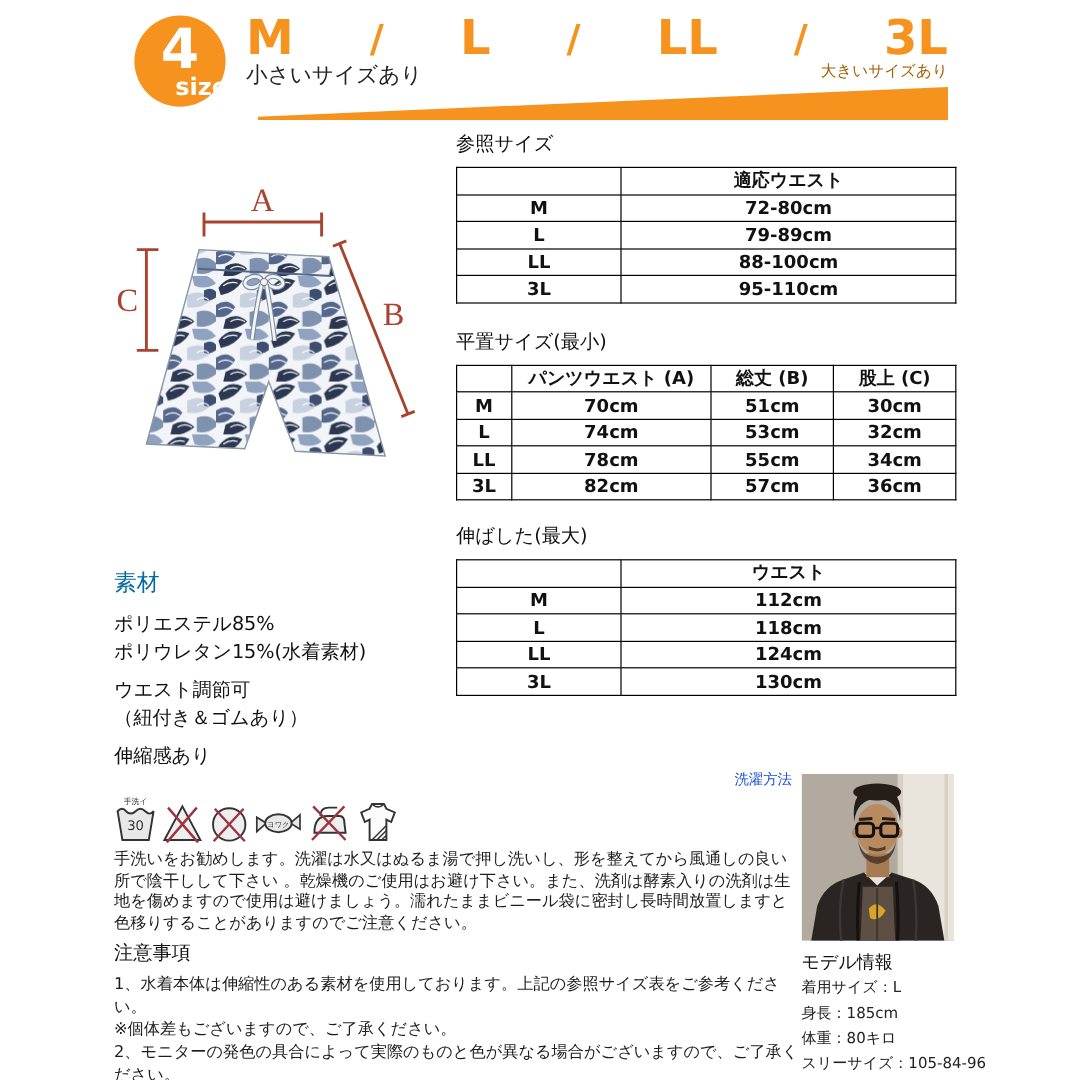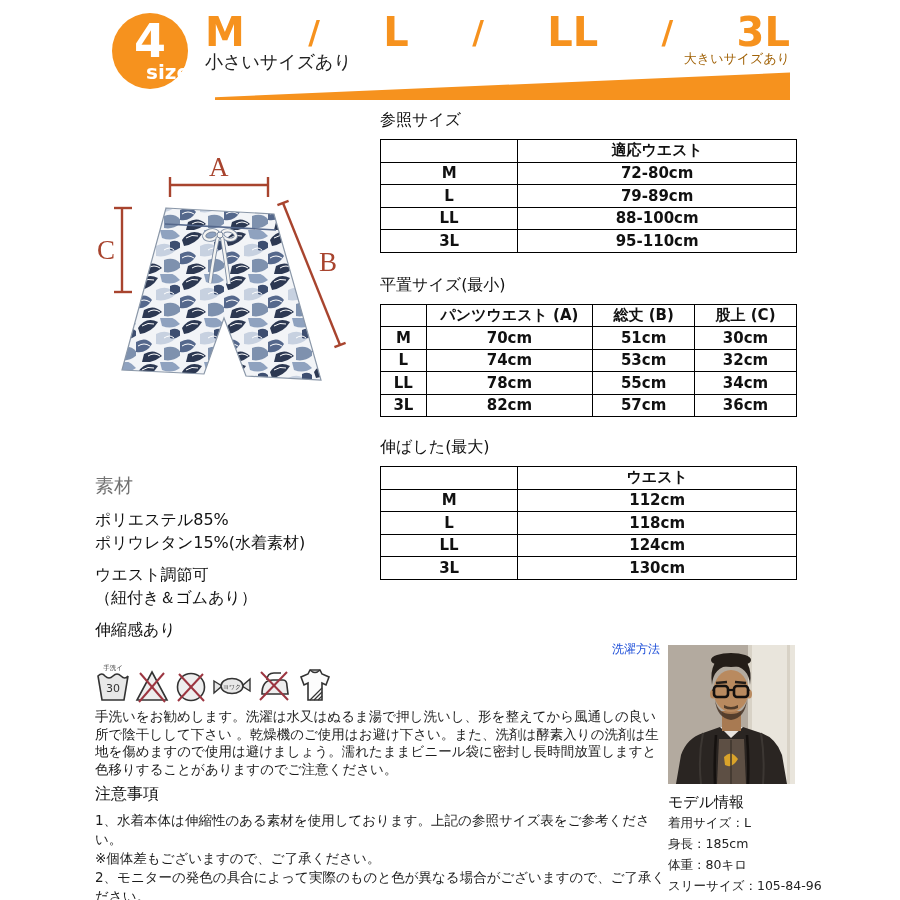--- a/index.html
+++ b/index.html
@@ -50,21 +50,21 @@
   .tbl-str  td:first-child, .tbl-str  th:first-child { width:33%; }
   .tbl-flat th:nth-child(1){ width:11%; }
   .tbl-flat th:nth-child(2){ width:40%; }
   .tbl-flat th:nth-child(3){ width:24.5%; }
   .tbl-flat th:nth-child(4){ width:24.5%; }
   .gap-a { margin-top:22px; }
   .gap-b { margin-top:20px; }
 
   
   .material { left:95px; top:473px; width:280px; }
-  .material .hd { font-size:19px; margin-bottom:9px; color:#737373; }
+  .material .hd { font-size:19px; margin-bottom:9px; color:#0369a1; }
   .material .ln { font-size:16px; line-height:23px; color:#111; }
   .material .sp { margin-top:9px; }
 
   
   .washing { left:95px; top:641px; width:565px; }
   .washing .hd { font-size:12px; color:#1d4ed8;text-align:right; }
   .care-icons { display:flex; gap:3px; margin-top:4px; height:42px; align-items:center; }
   .washing .desc { font-size:13.5px; line-height:17.5px; margin-top:4px; color:#1c1c1c; }
 
   

